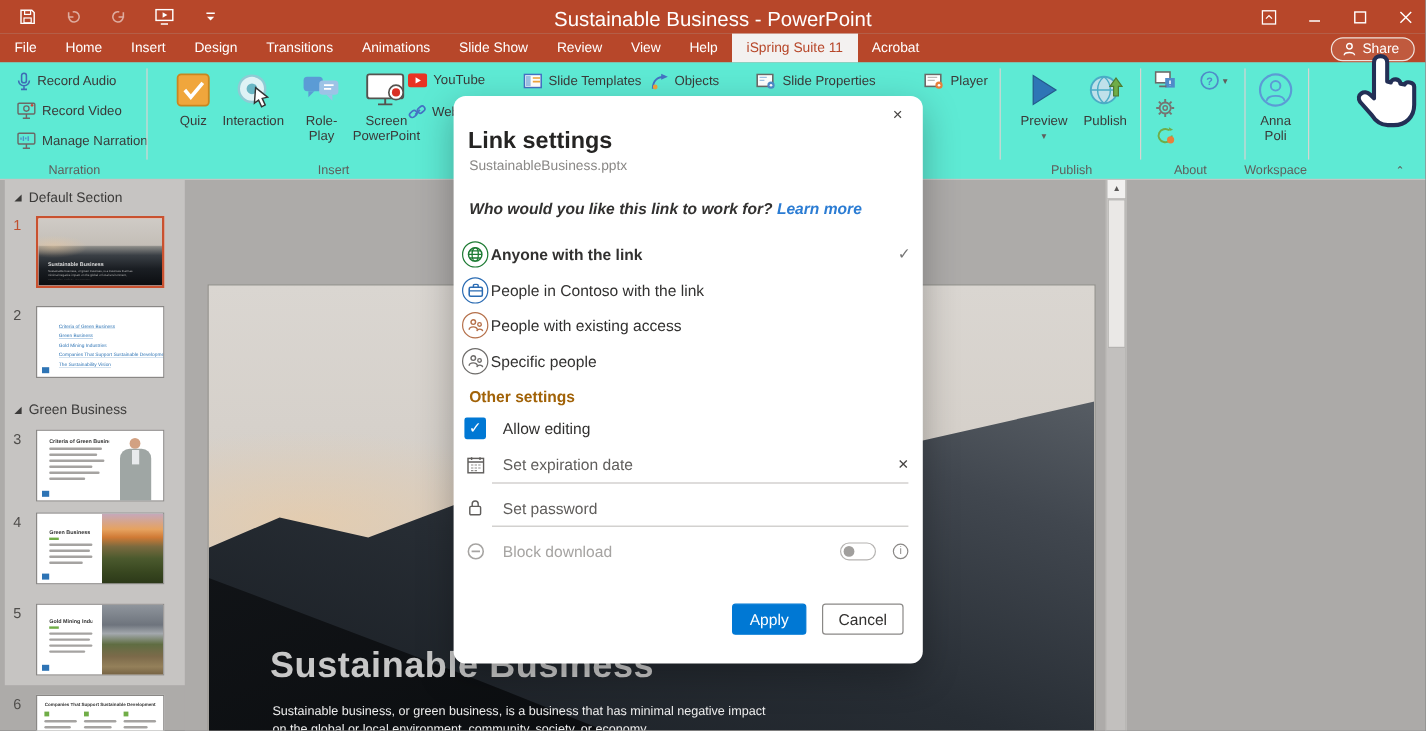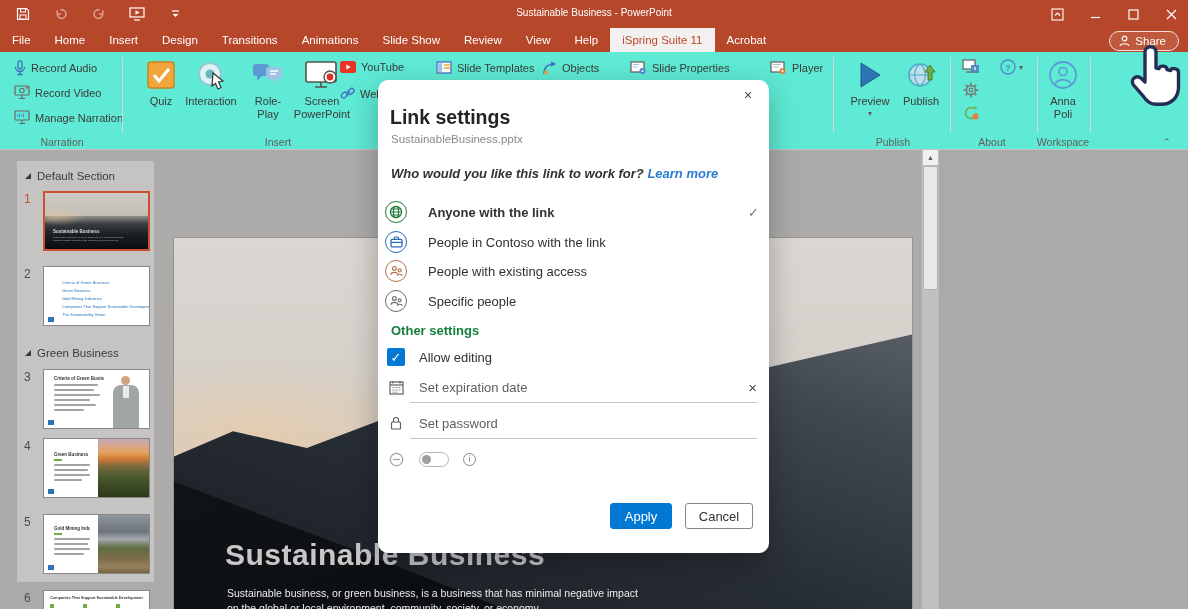--- a/index.html
+++ b/index.html
@@ -3,40 +3,40 @@
 <meta charset="utf-8">
 <style>
   html,body{margin:0;padding:0;background:#888;}
   *{box-sizing:border-box;font-family:"Liberation Sans","DejaVu Sans",sans-serif;}
   #app{position:relative;width:1188px;height:609px;overflow:hidden;background:#ADABA9;box-shadow:0 0 0 1px #777;}
   .abs{position:absolute;}
 
   
   #titlebar{left:0;top:0;width:1188px;height:28px;background:#B7472A;color:#fff;}
   #titlebar .qicon{position:absolute;top:6px;width:18px;height:16px;display:flex;align-items:center;justify-content:center;}
-  #win-title{position:absolute;left:0;right:0;top:7px;text-align:center;font-size:10px;color:#fff;}
+  #win-title{position:absolute;left:0;right:0;top:7px;text-align:center;font-size:17px;color:#fff;}
   .winbtn{position:absolute;top:0;width:34px;height:28px;display:flex;align-items:center;justify-content:center;color:#fff;font-size:12px;}
 
   
   #tabrow{left:0;top:28px;width:1188px;height:24px;background:#B7472A;display:flex;align-items:stretch;}
   .tab{padding:0 12px;display:flex;align-items:center;color:#fff;font-size:11.5px;white-space:nowrap;}
   .tab.active{background:#F3F1F0;color:#B7472A;}
   #tellme{display:flex;align-items:center;color:#fff;font-size:11.5px;margin-left:14px;gap:6px;}
   #share-btn{position:absolute;right:9px;top:31px;height:20px;padding:0 12px 0 9px;border:1.5px solid #F0E2DC;border-radius:11px;background:#C05A3E;color:#fff;font-size:11.5px;display:flex;align-items:center;gap:5px;}
 
   
   #ribbon{left:0;top:52px;width:1188px;height:98px;background:#5eead4;border-bottom:1px solid #C6C4C2;}
   .gsep{position:absolute;top:5px;height:76px;width:1px;background:#D8D5D2;}
   .glabel{position:absolute;top:84px;transform:translateX(-50%);font-size:10.5px;color:#605E5C;}
   .smallbtn{position:absolute;display:flex;align-items:center;gap:5px;font-size:11px;color:#3B3A39;white-space:nowrap;}
   .bigbtn{position:absolute;width:54px;display:flex;flex-direction:column;align-items:center;font-size:11px;color:#3B3A39;text-align:center;line-height:1.15;}
   .bigbtn .bicon{height:34px;display:flex;align-items:center;justify-content:center;margin-bottom:3px;}
 
   
-  #panel{left:17px;top:150px;width:153px;height:421px;background:#C6C4C2;border-right:1px solid #9E9C9A;margin-top:11px;}
+  #panel{left:4px;top:150px;width:153px;height:421px;background:#C6C4C2;border-right:1px solid #9E9C9A;}
   .sechead{position:absolute;left:8px;display:flex;align-items:center;gap:6px;font-size:11.5px;color:#3B3A39;}
   .sectri{width:0;height:0;border-left:6px solid transparent;border-bottom:6px solid #3B3A39;}
   .snum{position:absolute;left:7px;font-size:12px;color:#4F4D4B;}
   .snum.sel{color:#C0502E;}
   .thumb{position:absolute;left:26px;width:107px;height:60px;background:#fff;border:1px solid #8A8886;overflow:hidden;}
   .thumb.sel{border:2px solid #C9512F;}
   .tline{height:2px;background:#A5A3A1;border-radius:1px;margin:3px 0;}
   .bluetxt{font-size:4px;color:#2E74B5;text-decoration:underline;margin:3px 0;white-space:nowrap;overflow:hidden;}
   .bluesq{position:absolute;left:4px;bottom:3px;width:6px;height:5px;background:#2E74B5;}
   .minititle{font-size:4.5px;font-weight:bold;color:#333;white-space:nowrap;overflow:hidden;}
@@ -59,26 +59,26 @@
   #vs-thumb{position:absolute;left:1px;top:16px;width:15px;height:124px;background:#EAE8E6;border:1px solid #B5B3B1;}
   #rightgray{left:938px;top:150px;width:250px;height:459px;background:#ACAAA8;border-left:1px solid #BFBDBB;}
 
   
   #dialog{left:378px;top:80px;width:391px;height:473px;background:#fff;border-radius:10px;box-shadow:0 10px 30px rgba(0,0,0,.28);}
   #dlg-close{position:absolute;right:10px;top:4px;width:22px;height:22px;display:flex;align-items:center;justify-content:center;color:#484644;font-size:14px;}
   #dlg-title{position:absolute;left:12px;top:26px;font-size:19.5px;font-weight:bold;color:#252423;}
   #dlg-file{position:absolute;left:13px;top:53px;font-size:11.5px;color:#8A8886;}
   #dlg-question{position:absolute;left:13px;top:86px;font-size:13px;font-weight:bold;color:#323130;font-style:italic;}
   #dlg-question a{color:#2B7CD3;font-weight:bold;text-decoration:none;}
-  .opt{position:absolute;left:7px;right:10px;height:28px;display:flex;align-items:center;gap:21px;font-size:13px;color:#323130;}
+  .opt{position:absolute;left:7px;right:10px;height:28px;display:flex;align-items:center;gap:2px;font-size:13px;color:#323130;}
   .opt .olabel{flex:1;}
   .opt.selected .olabel{font-weight:bold;}
   .ocircle{width:22px;height:22px;border-radius:50%;display:flex;align-items:center;justify-content:center;flex-shrink:0;}
   .ocheck{color:#767676;font-size:13px;}
-  #dlg-other{position:absolute;left:13px;top:243px;font-size:13px;font-weight:bold;color:#15803d;}
+  #dlg-other{position:absolute;left:13px;top:243px;font-size:13px;font-weight:bold;color:#a16207;}
   .setrow{position:absolute;left:9px;right:12px;height:22px;display:flex;align-items:center;gap:14px;font-size:13px;color:#323130;}
   .graylbl{color:#605E5C;}
   .dislbl{color:#A6A4A2;}
   .underline{position:absolute;left:32px;right:12px;height:1px;background:#C8C6C4;}
   #chk-edit{width:18px;height:18px;background:#0078D4;border-radius:2px;color:#fff;font-size:13px;display:flex;align-items:center;justify-content:center;flex-shrink:0;}
   #toggle{width:30px;height:15px;border:1px solid #B5B3B1;border-radius:8px;position:relative;flex-shrink:0;}
   #toggle .knob{position:absolute;left:2px;top:2px;width:9px;height:9px;border-radius:50%;background:#A19F9D;}
   #info-i{width:13px;height:13px;border:1px solid #8A8886;border-radius:50%;color:#8A8886;font-size:9px;display:flex;align-items:center;justify-content:center;flex-shrink:0;}
   .dlgbtn{position:absolute;top:423px;height:26px;border-radius:3px;font-size:13px;display:flex;align-items:center;justify-content:center;}
   #btn-apply{left:232px;width:62px;background:#0078D4;color:#fff;border:1px solid #0078D4;}
@@ -594,20 +594,21 @@
     </div>
     <div class="underline" style="top:358px"></div>
 
     <div class="setrow" style="top:368px">
       <span style="width:18px;display:flex;justify-content:center">
         <svg width="15" height="15" viewBox="0 0 15 15">
             <circle cx="7.5" cy="7.5" r="6.2" fill="none" stroke="#A6A4A2" stroke-width="1.3"></circle>
             <path d="M4 7.5 h7" stroke="#A6A4A2" stroke-width="1.3"></path>
           </svg>
       </span>
+      <span class="dislbl" style="flex:1">Block download</span>
       <span id="toggle">
           <span class="knob"></span>
         </span>
       <span id="info-i">i</span>
     </div>
 
     <div class="dlgbtn" id="btn-apply">Apply</div>
     <div class="dlgbtn" id="btn-cancel">Cancel</div>
   </div>
 

